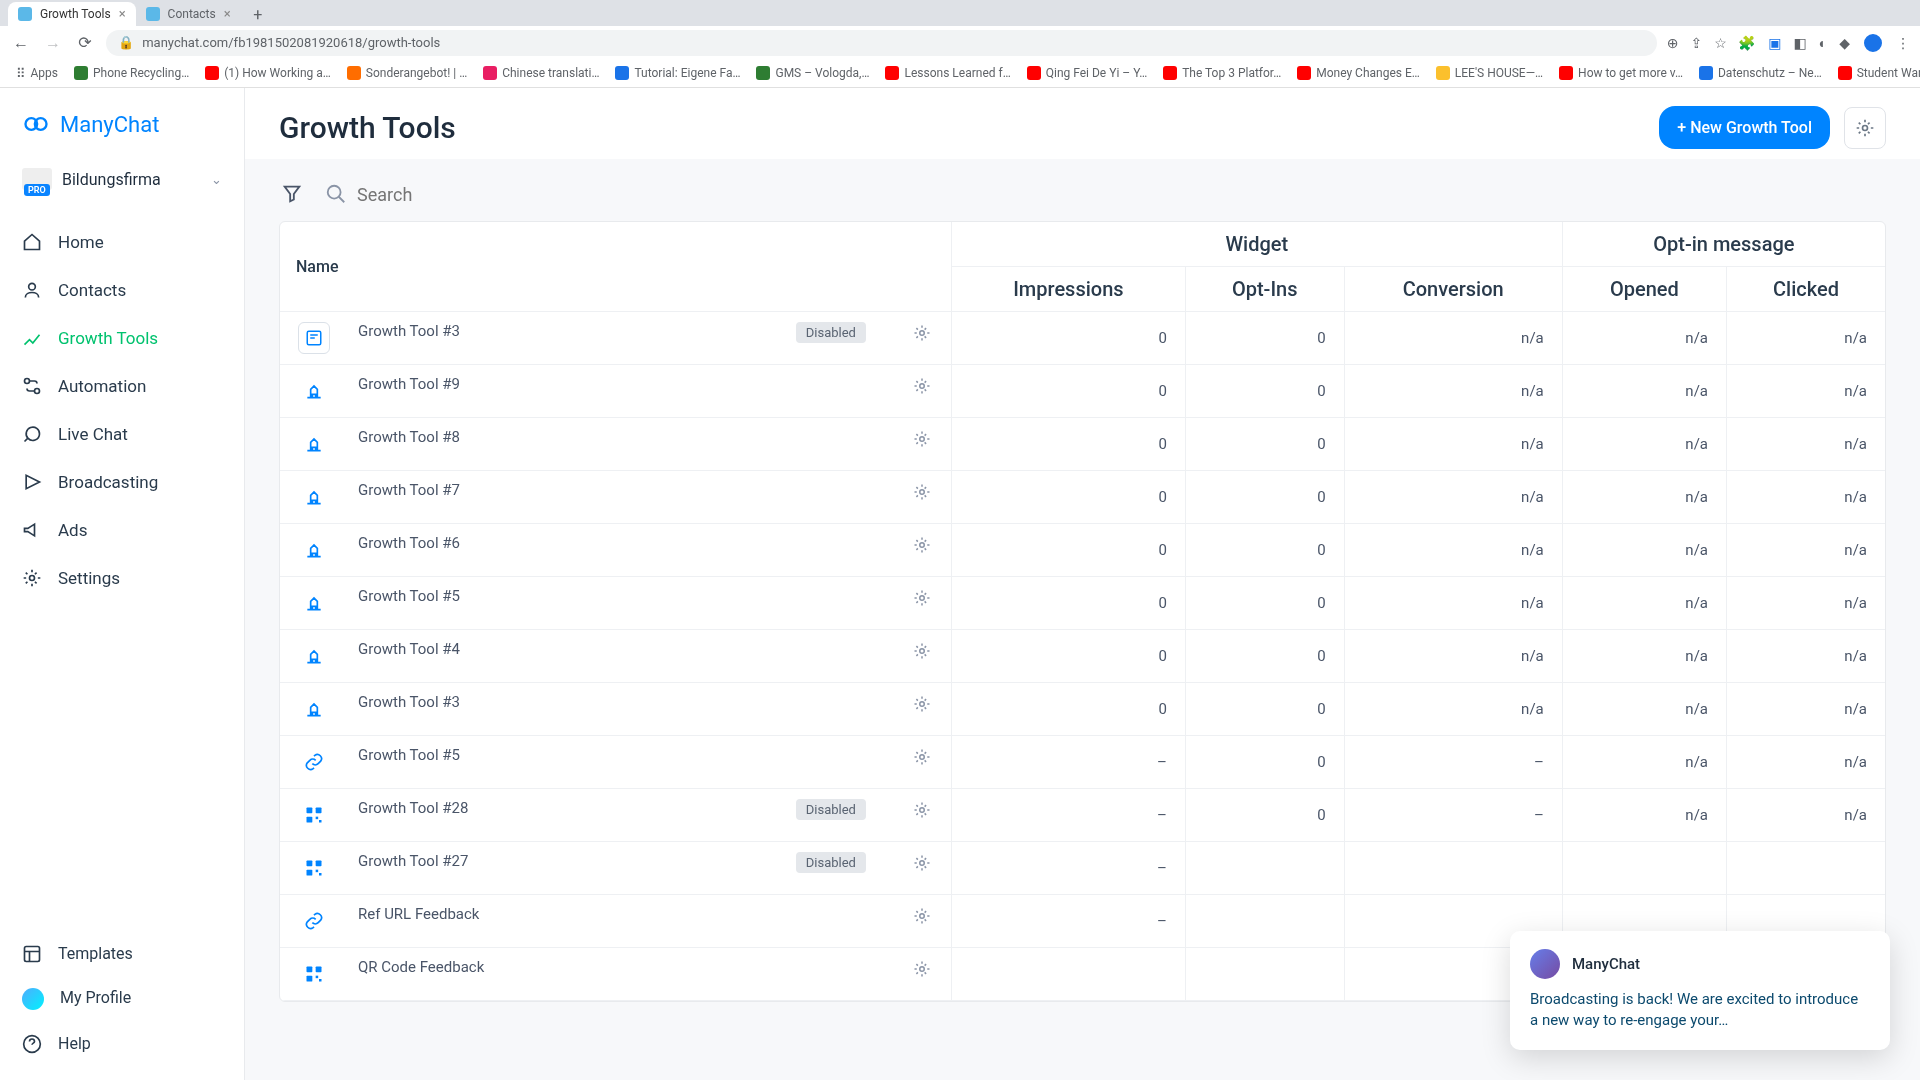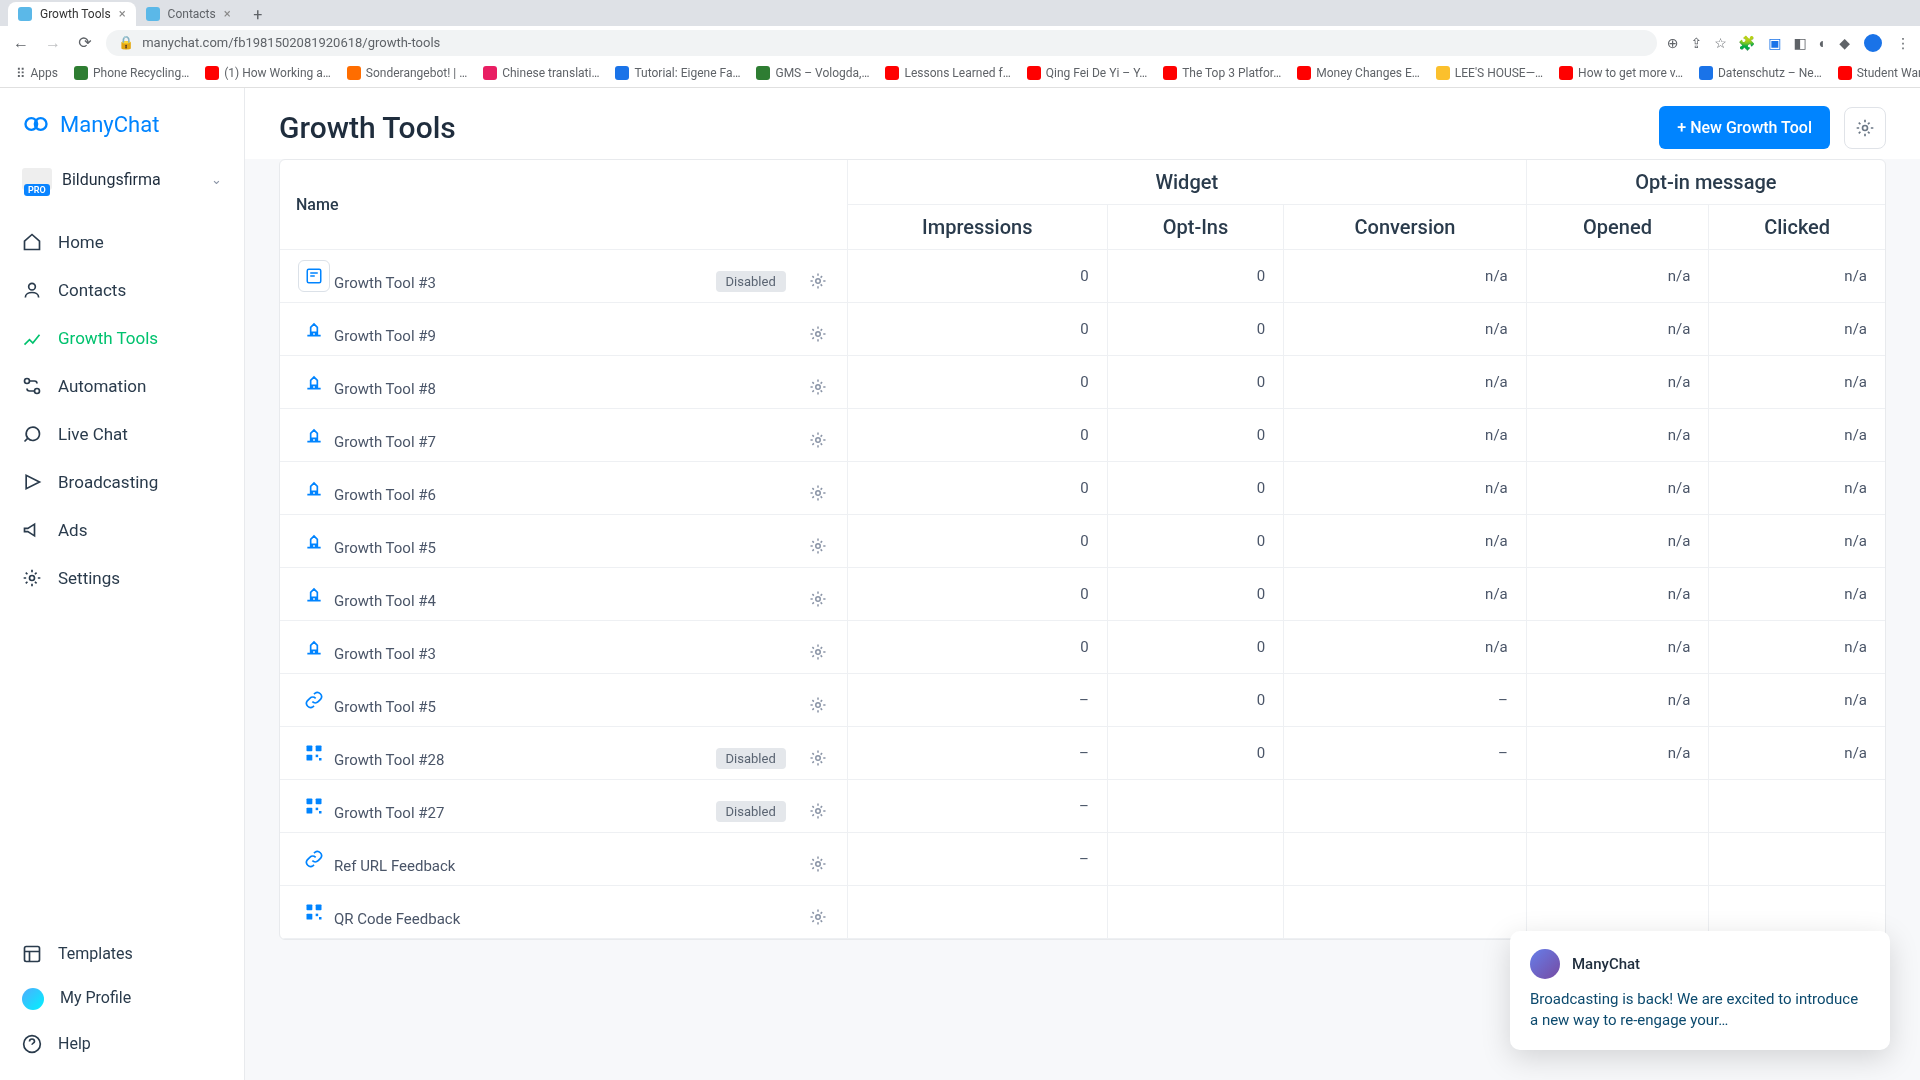--- a/index.html
+++ b/index.html
@@ -45,38 +45,38 @@
 .nav-item.active { color:#00c26e; }
 .nav-item .nicon { width:20px; height:20px; display:flex; align-items:center; justify-content:center; }
 .bottom-nav { padding-bottom:14px; }
 .bottom-nav .nav-item { font-size:16px; padding:12px 22px; }
 .profile-av { width:22px; height:22px; border-radius:50%; background:linear-gradient(135deg,#4facfe,#00f2fe); }
 
 .main { flex:1; background:#f7f8fa; display:flex; flex-direction:column; overflow:hidden; }
 .page-head { display:flex; align-items:center; justify-content:space-between; padding:18px 34px 10px; background:#fff; }
 .page-title { font-size:30px; font-weight:500; color:#1f2d3d; }
 .head-actions { display:flex; gap:14px; align-items:center; }
-.btn-primary { background:#0084ff; color:#fff; border:none; padding:12px 18px; border-radius:6px; font-size:16px; font-weight:500; cursor:pointer; }
+.btn-primary { background:#0084ff; color:#fff; border:none; padding:12px 18px; border-radius:16px; font-size:16px; font-weight:500; cursor:pointer; }
 .settings-btn { width:42px; height:42px; border:1px solid #e0e3e8; border-radius:8px; background:#fff; display:flex; align-items:center; justify-content:center; color:#6b7785; cursor:pointer; }
 
 .toolbar { display:flex; align-items:center; gap:20px; padding:22px 34px 14px; }
 .filter-btn { width:26px; height:26px; display:flex; align-items:center; justify-content:center; color:#4a5568; cursor:pointer; }
 .search-wrap { display:flex; align-items:center; gap:10px; color:#8a94a6; font-size:18px; }
 .search-wrap input { border:none; background:transparent; font-size:18px; color:#5a6472; outline:none; width:240px; }
 
 .table-wrap { margin:0 34px; background:#fff; border:1px solid #e8eaed; border-radius:6px; overflow:hidden; }
 table { width:100%; border-collapse:collapse; }
 th,td { border-bottom:1px solid #eef0f3; border-right:1px solid #eef0f3; }
 th:last-child, td:last-child { border-right:none; }
 thead th { font-weight:500; color:#2a3b4c; font-size:20px; padding:10px 14px; }
 thead tr:first-child th { border-bottom:1px solid #eef0f3; }
 th.name-head { text-align:left; padding-left:16px; font-size:16px; }
 tbody td { padding:14px 18px; font-size:15px; color:#4a5568; text-align:right; }
 td.name-cell { text-align:left; padding:10px 18px; }
-.row-name { display:flex; align-items:flex-end; gap:4px; }
+.row-name { display:flex; align-items:flex-start; gap:28px; }
 .tool-icon { width:32px; height:32px; border:1px solid #dbe1e8; border-radius:6px; display:flex; align-items:center; justify-content:center; color:#0084ff; flex-shrink:0; }
 .tool-icon.noborder { border:none; }
 .badge { background:#e4e7eb; color:#5a6472; font-size:13px; padding:3px 10px; border-radius:4px; margin-left:auto; margin-right:5px; }
 .row-gear { width:22px; height:22px; display:flex; align-items:center; justify-content:center; color:#8a94a6; margin-left:12px; flex-shrink:0; cursor:pointer; }
 .spacer { flex:1; }
 
 .toast { position:fixed; right:30px; bottom:30px; width:380px; background:#fff; border-radius:10px; box-shadow:0 8px 30px rgba(0,0,0,0.15); padding:18px 20px; display:flex; flex-direction:column; gap:10px; }
 .toast-head { display:flex; align-items:center; gap:12px; }
 .toast-av { width:30px; height:30px; border-radius:50%; background:linear-gradient(135deg,#667eea,#764ba2); }
 .toast-title { font-size:15px; color:#1f2d3d; font-weight:500; }
@@ -303,20 +303,34 @@
         <button class="btn-primary">+ New Growth Tool</button>
         <div class="settings-btn">
           <svg width="20" height="20" viewBox="0 0 24 24" fill="none" stroke="currentColor" stroke-width="2">
               <circle cx="12" cy="12" r="3"></circle>
               <path d="M12 2v3m0 14v3m10-10h-3M5 12H2m15.5-6.5l-2 2m-9 9l-2 2m0-13l2 2m9 9l2 2"></path>
             </svg>
         </div>
       </div>
     </div>
 
+    <div class="toolbar">
+      <span class="filter-btn">
+        <svg width="22" height="22" viewBox="0 0 24 24" fill="none" stroke="currentColor" stroke-width="2">
+            <path d="M4 4h16l-6 8v6l-4 2v-8z"></path>
+          </svg>
+      </span>
+      <div class="search-wrap">
+        <svg width="22" height="22" viewBox="0 0 24 24" fill="none" stroke="currentColor" stroke-width="2">
+            <circle cx="10" cy="10" r="7"></circle>
+            <path d="M21 21l-6-6"></path>
+          </svg>
+        <input placeholder="Search" style="">
+      </div>
+    </div>
 
     <div class="table-wrap">
       <table>
         <thead>
           <tr>
             <th class="name-head" rowspan="2">Name</th>
             <th colspan="3">Widget</th>
             <th colspan="2">Opt-in message</th>
           </tr>
           <tr>

